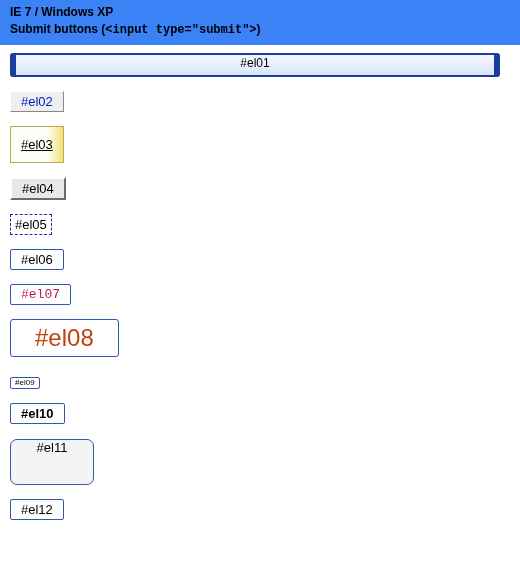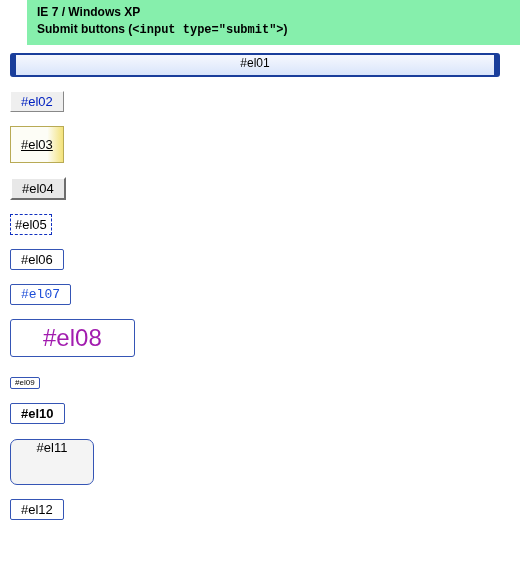--- a/index.html
+++ b/index.html
@@ -1,18 +1,18 @@
 <!DOCTYPE html>
 <html><head>
 <meta charset="utf-8">
 <style>
 html,body { margin:0; padding:0; font-family:Verdana, Arial, sans-serif; }
 body { width:520px; height:573px; background:#fff; }
 
-.header { background:#86efac; padding:4px 10px 6px 10px;margin-left:27px; }
+.header { background:#3b82f6; padding:4px 10px 6px 10px; }
 .header .line { font-size:12px; font-weight:bold; color:#000; line-height:1.4; }
 .header .mono { font-family:"Courier New", monospace; }
 
 .area { padding:8px 10px 10px 10px; }
 .row { margin:0 0 14px 0; }
 
 
 .el01 {
   display:block; width:490px; height:24px; box-sizing:border-box;
   border:2px solid #1a3e9b;
@@ -83,31 +83,31 @@
   font:13px Arial,sans-serif; color:#000;
   background:#fff;
   border:1px solid #3555b5;
   border-radius:2px;
 }
 
 
 .el07 {
   display:inline-block;
   padding:2px 10px;
-  font:13px "Courier New", monospace; color:#1d4ed8;
+  font:13px "Courier New", monospace; color:#be185d;
   background:#fff;
   border:1px solid #3555b5;
   border-radius:2px;
 }
 
 
 .el08 {
   display:inline-block;
-  padding:4px 32px;
-  font:24px Arial,sans-serif; color:#a21caf;
+  padding:4px 24px;
+  font:24px Arial,sans-serif; color:#c2410c;
   background:#fff;
   border:1px solid #3555b5;
   border-radius:3px;
 }
 
 
 .el09 {
   display:inline-block;
   padding:0 4px;
   font:8px Arial,sans-serif; color:#000; line-height:10px;

